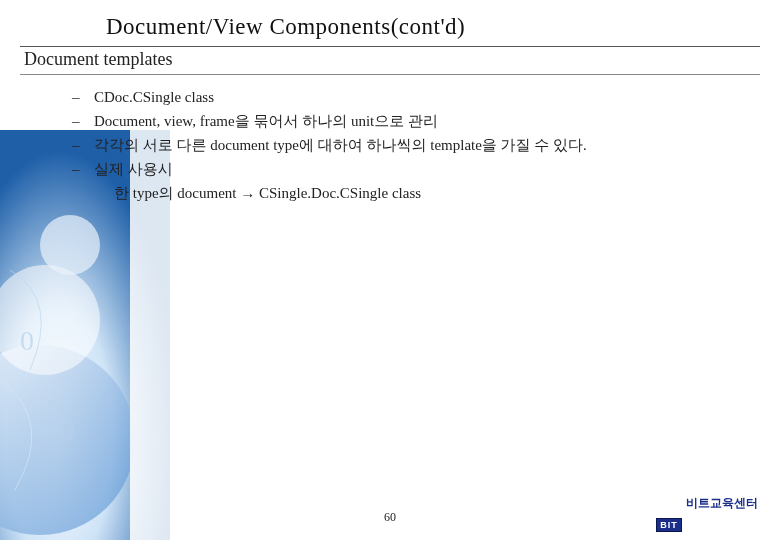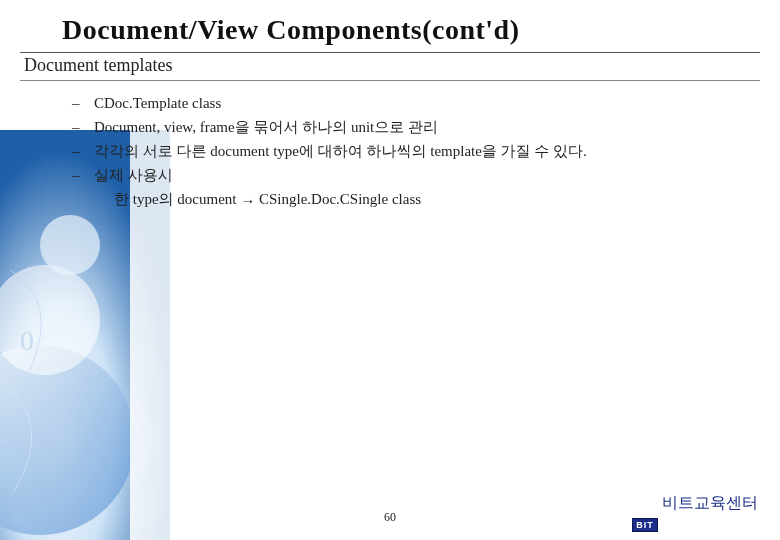--- a/index.html
+++ b/index.html
@@ -19,26 +19,27 @@
     pointer-events: none;
   }
   .slide {
     position: relative;
     z-index: 1;
     width: 100%;
     height: 100%;
     padding-bottom: 28px;
   }
   .title {
-    font-size: 28px;
-    font-weight: bold;
+    font-size: 23px;
+    font-weight: normal;
     color: #111;
     padding: 14px 0 4px 62px;
     letter-spacing: 0.5px;
     font-family: Georgia, "Times New Roman", serif;
+    margin-left: 44px;
   }
   .hr-top { margin: 2px 20px 0 20px; border: none; border-top: 1.5px solid #555; }
   .subheading {
     font-size: 18px;
     color: #222;
     padding: 2px 0 0 24px;
     font-family: Georgia, "Times New Roman", serif;
   }
   .hr-sub { margin: 4px 20px 6px 20px; border: none; border-top: 1px solid #888; }
   .content {
@@ -84,22 +85,22 @@
     font-weight: bold;
     display: flex;
     align-items: center;
     justify-content: center;
     border: 1px solid #0a1650;
     letter-spacing: 1px;
     font-family: Arial, sans-serif;
     margin-top: 43px;
   }
   .logo-text {
-    font-size: 16px;
-    font-weight: normal;
+    font-size: 12px;
+    font-weight: bold;
     color: #1b2f8a;
     font-family: "Malgun Gothic", "Apple SD Gothic Neo", sans-serif;
   }
 </style>
 </head>
 <body>
 
 <svg class="bg-art" viewBox="0 0 170 410" preserveAspectRatio="none">
   <defs>
     <radialGradient id="g1" cx="35%" cy="75%" r="70%">
@@ -128,21 +129,21 @@
   <div class="title">Document/View Components(cont'd)</div>
   <hr class="hr-top">
 
   <div class="subheading">Document templates</div>
   <hr class="hr-sub">
 
   <div class="content">
 
     <div class="bullet-row">
       <span class="bullet-mark">–</span>
-      <span class="bullet-text">CDoc.Template class</span>
+      <span class="bullet-text">CDoc.CSingle class</span>
     </div>
 
     <div class="bullet-row">
       <span class="bullet-mark">–</span>
       <span class="bullet-text">Document, view, frame을 묶어서 하나의 unit으로 관리</span>
     </div>
 
     <div class="bullet-row">
       <span class="bullet-mark">–</span>
       <span class="bullet-text">각각의 서로 다른 document type에 대하여 하나씩의 template을 가질 수 있다.</span>

